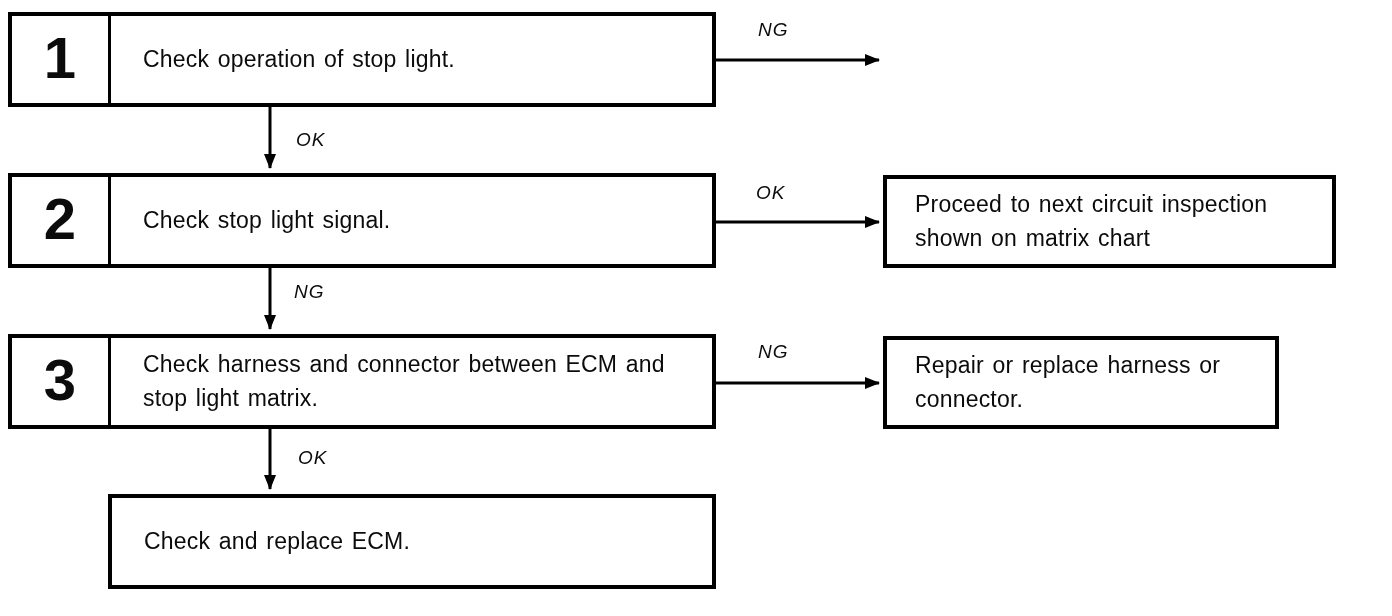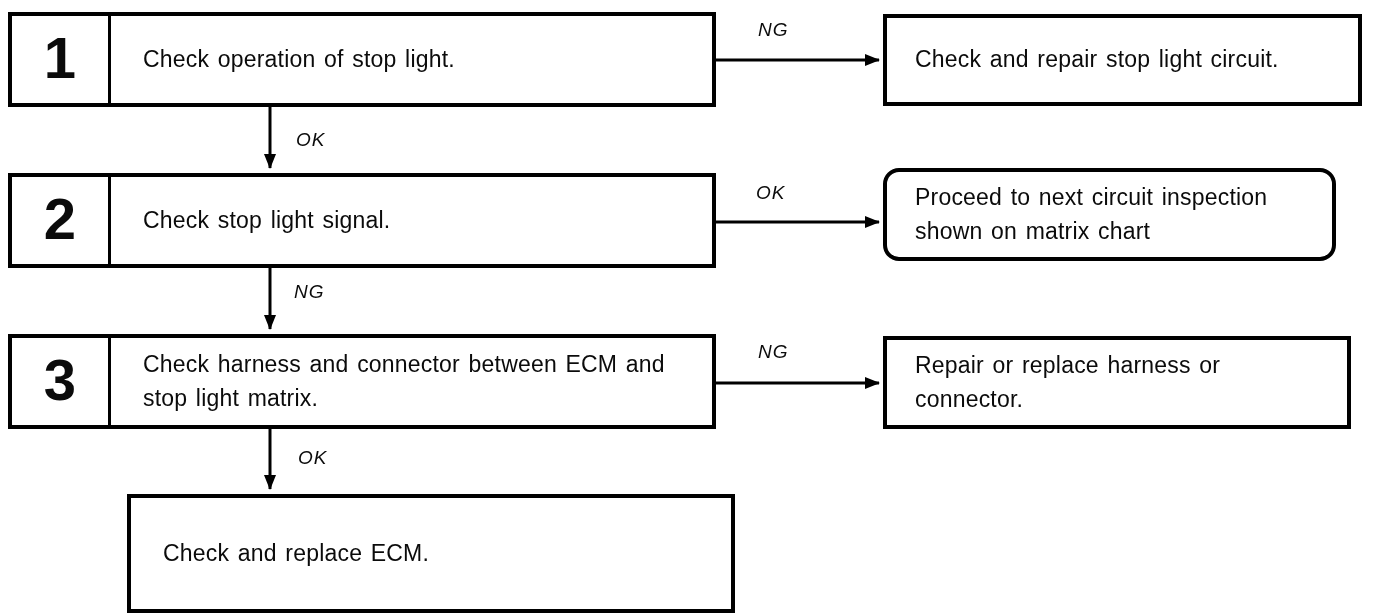--- a/index.html
+++ b/index.html
@@ -61,25 +61,25 @@
     padding-right: 24px;
     font-size: 23px;
     line-height: 1.45;
     word-spacing: 2px;
     letter-spacing: 0.2px;
   }
   
   .step-1 { left: 8px;   top: 12px;  width: 708px; height: 95px; }
   .step-2 { left: 8px;   top: 173px; width: 708px; height: 95px; }
   .step-3 { left: 8px;   top: 334px; width: 708px; height: 95px; }
-  .final-box { left: 108px; top: 494px; width: 608px; height: 119px; margin-left: 19px; }
+  .final-box { left: 108px; top: 494px; width: 608px; height: 95px; }
   
   .result-1 { left: 883px; top: 14px;  width: 479px; height: 92px; }
-  .result-2 { left: 883px; top: 168px; width: 453px; height: 93px; border-radius: 16px; }
-  .result-3 { left: 883px; top: 336px; width: 468px; height: 93px; }
+  .result-2 { left: 883px; top: 175px; width: 453px; height: 93px; }
+  .result-3 { left: 883px; top: 336px; width: 396px; height: 93px; }
   
   .edge-label {
     position: absolute;
     font-size: 19px;
     word-spacing: 2px;
     letter-spacing: 1px;
     font-style: italic;
   }
   .down-label-1 { left: 296px; top: 129px; }
   .down-label-2 { left: 294px; top: 281px; }
@@ -121,23 +121,20 @@
 
   <div class="box step-3">
     <div class="step-num">3</div>
     <div class="step-text">Check harness and connector between ECM and stop light matrix.</div>
   </div>
 
   <div class="box final-box">
     <div class="step-text">Check and replace ECM.</div>
   </div>
 
-  <div class="box result-1">
-    <div class="result-text">Check and repair stop light circuit.</div>
-  </div>
   <div class="box result-2">
     <div class="result-text">Proceed to next circuit inspection shown on matrix chart</div>
   </div>
   <div class="box result-3">
     <div class="result-text">Repair or replace harness or connector.</div>
   </div>
 
   <div class="edge-label down-label-1">OK</div>
   <div class="edge-label down-label-2">NG</div>
   <div class="edge-label down-label-3">OK</div>

